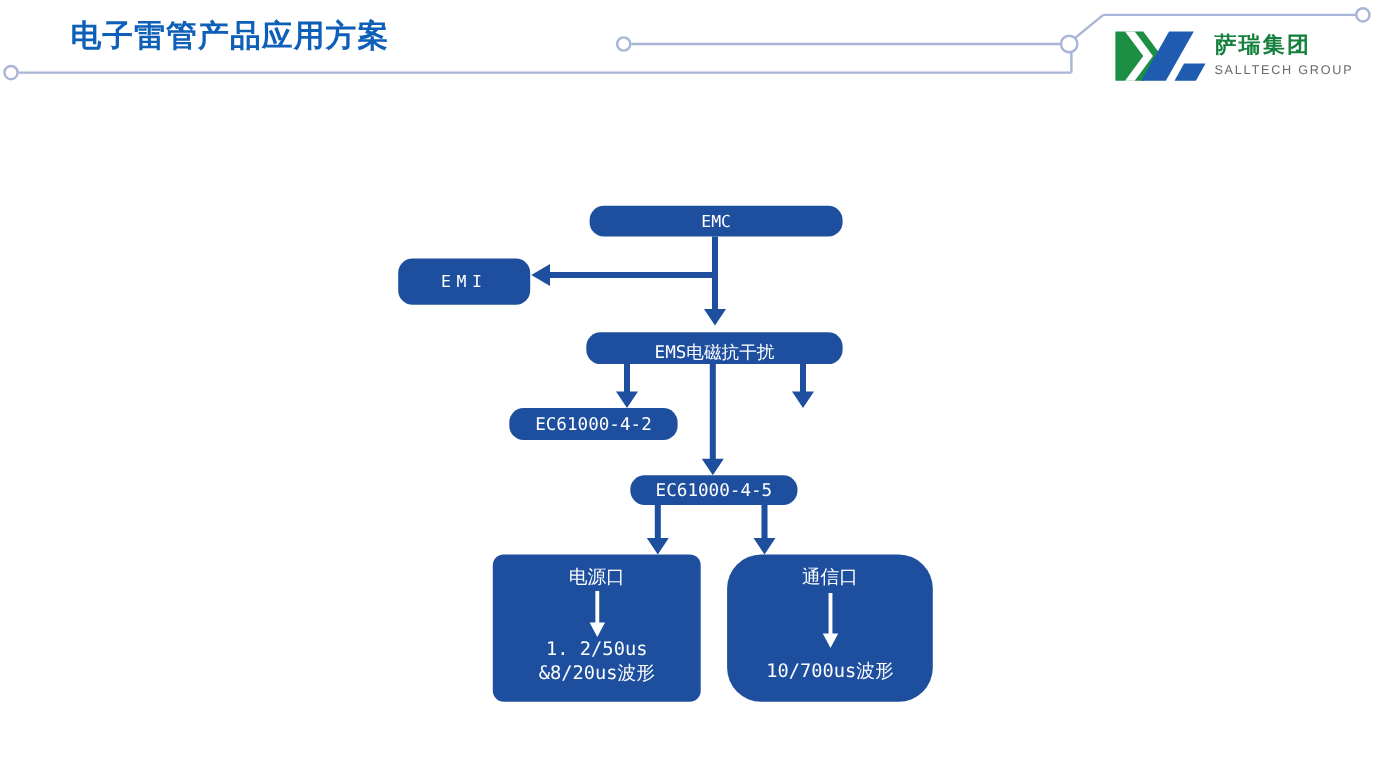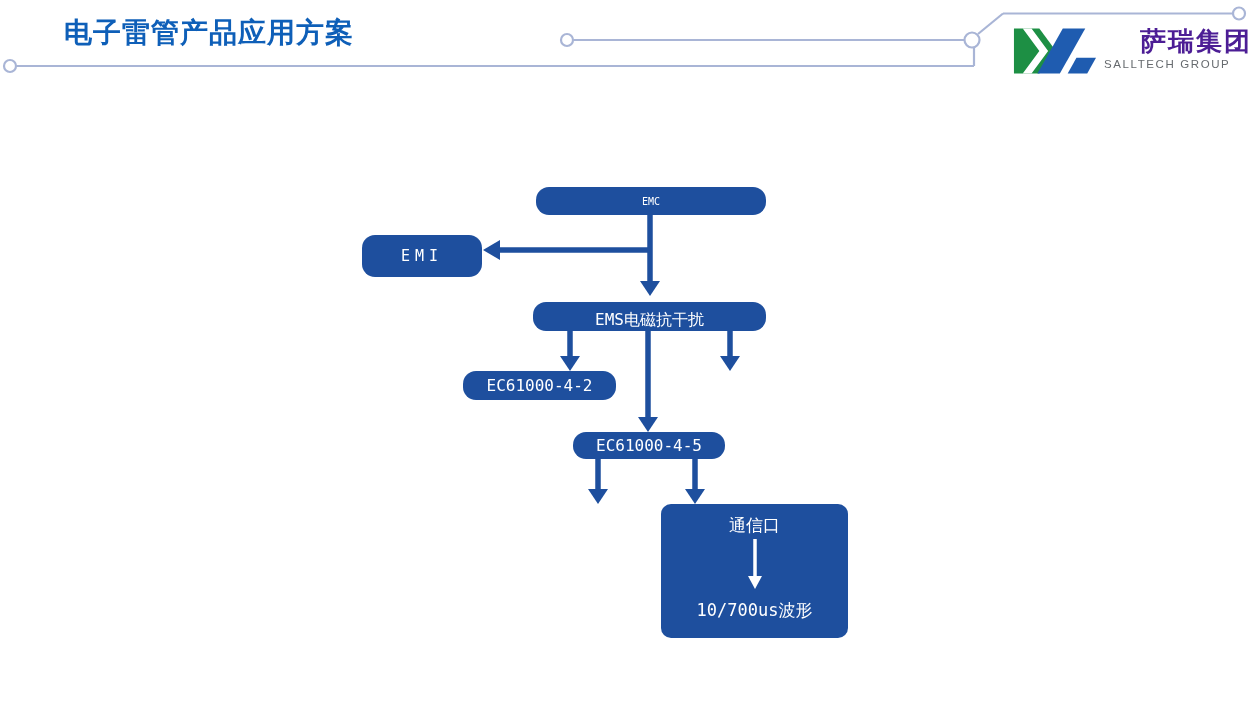--- a/index.html
+++ b/index.html
@@ -14,44 +14,44 @@
     position:absolute; left:60px; top:10px; margin:4px;
     font-size:28px; font-weight:bold; color:#0e5fb8; letter-spacing:1px;
   }
   .diagram-title{
     position:absolute; left:568px; top:115px;
     font-size:24px; color:#1a6ec6; letter-spacing:1px;
   }
 
   .logo{position:absolute; left:1012px; top:26px; display:flex; align-items:flex-start;}
   .logo-text{margin-left:8px;}
-  .logo-name{font-size:26px; font-weight:bold; color:#4c1d95; letter-spacing:2px; line-height:30px;margin-left:36px;}
+  .logo-name{font-size:20px; font-weight:bold; color:#15803d; letter-spacing:2px; line-height:30px;}
   .logo-sub{font-size:11.5px; color:#666a6e; letter-spacing:1.6px; margin-top:2px; white-space:nowrap;}
 
   .node{
     position:absolute; background:#1e4f9e; color:#ffffff;
     display:flex; align-items:center; justify-content:center;
     border-radius:13px; font-size:16px;
     font-family:"DejaVu Sans Mono","Liberation Sans","DejaVu Sans",sans-serif;
   }
-  .node-emc  {left:536px; top:187px; width:230px; height:28px; font-size:10px;text-align:center;}
+  .node-emc  {left:536px; top:187px; width:230px; height:28px; font-size:15px;text-align:center;}
   .node-emi  {left:362px; top:235px; width:120px; height:42px; letter-spacing:5px; font-size:15px;}
   .node-ems  {left:533px; top:302px; width:233px; height:29px;align-items:flex-end;}
   .node-ec42 {left:463px; top:371px; width:153px; height:29px;}
   .node-ec44 {left:688px; top:371px; width:151px; height:29px;}
   .node-ec45 {left:573px; top:432px; width:152px; height:27px;}
 
   .bignode{
     position:absolute; background:#1e4f9e; color:#ffffff;
     border-radius:10px; display:flex; flex-direction:column; align-items:center;
     font-size:17px;
     font-family:"DejaVu Sans Mono","Liberation Sans","DejaVu Sans",sans-serif;
   }
   .node-power{left:448px; top:504px; width:189px; height:134px;}
-  .node-comm {left:661px; top:504px; width:187px; height:134px;}
+  .node-comm {left:661px; top:504px; width:187px; height:134px;border-radius:31px;}
   .bignode .bn-title{margin-top:11px; line-height:20px;}
   .bignode .bn-arrow{margin-top:2px;}
   .bignode .bn-line{line-height:22px;}
 </style>
 </head>
 <body>
 
 <div class="slide">
 
   <svg class="layer" width="1256" height="705" aria-hidden="true">
@@ -121,20 +121,29 @@
 
   <div class="node node-ec42">
     <span>EC61000-4-2</span>
   </div>
 
 
   <div class="node node-ec45">
     <span>EC61000-4-5</span>
   </div>
 
+  <div class="bignode node-power">
+    <div class="bn-title">电源口</div>
+    <svg class="bn-arrow" width="16" height="42" aria-hidden="true">
+      <line x1="8" y1="0" x2="8" y2="30" stroke="#ffffff" stroke-width="3.5"></line>
+      <polygon points="1,29 15,29 8,42" fill="#ffffff"></polygon>
+    </svg>
+    <div class="bn-line">1. 2/50us</div>
+    <div class="bn-line">&amp;8/20us波形</div>
+  </div>
 
   <div class="bignode node-comm">
     <div class="bn-title">通信口</div>
     <svg class="bn-arrow" width="16" height="52" aria-hidden="true">
       <line x1="8" y1="2" x2="8" y2="40" stroke="#ffffff" stroke-width="3.5"></line>
       <polygon points="1,39 15,39 8,52" fill="#ffffff"></polygon>
     </svg>
     <div class="bn-line" style="margin-top:10px;">10/700us波形</div>
   </div>
 

